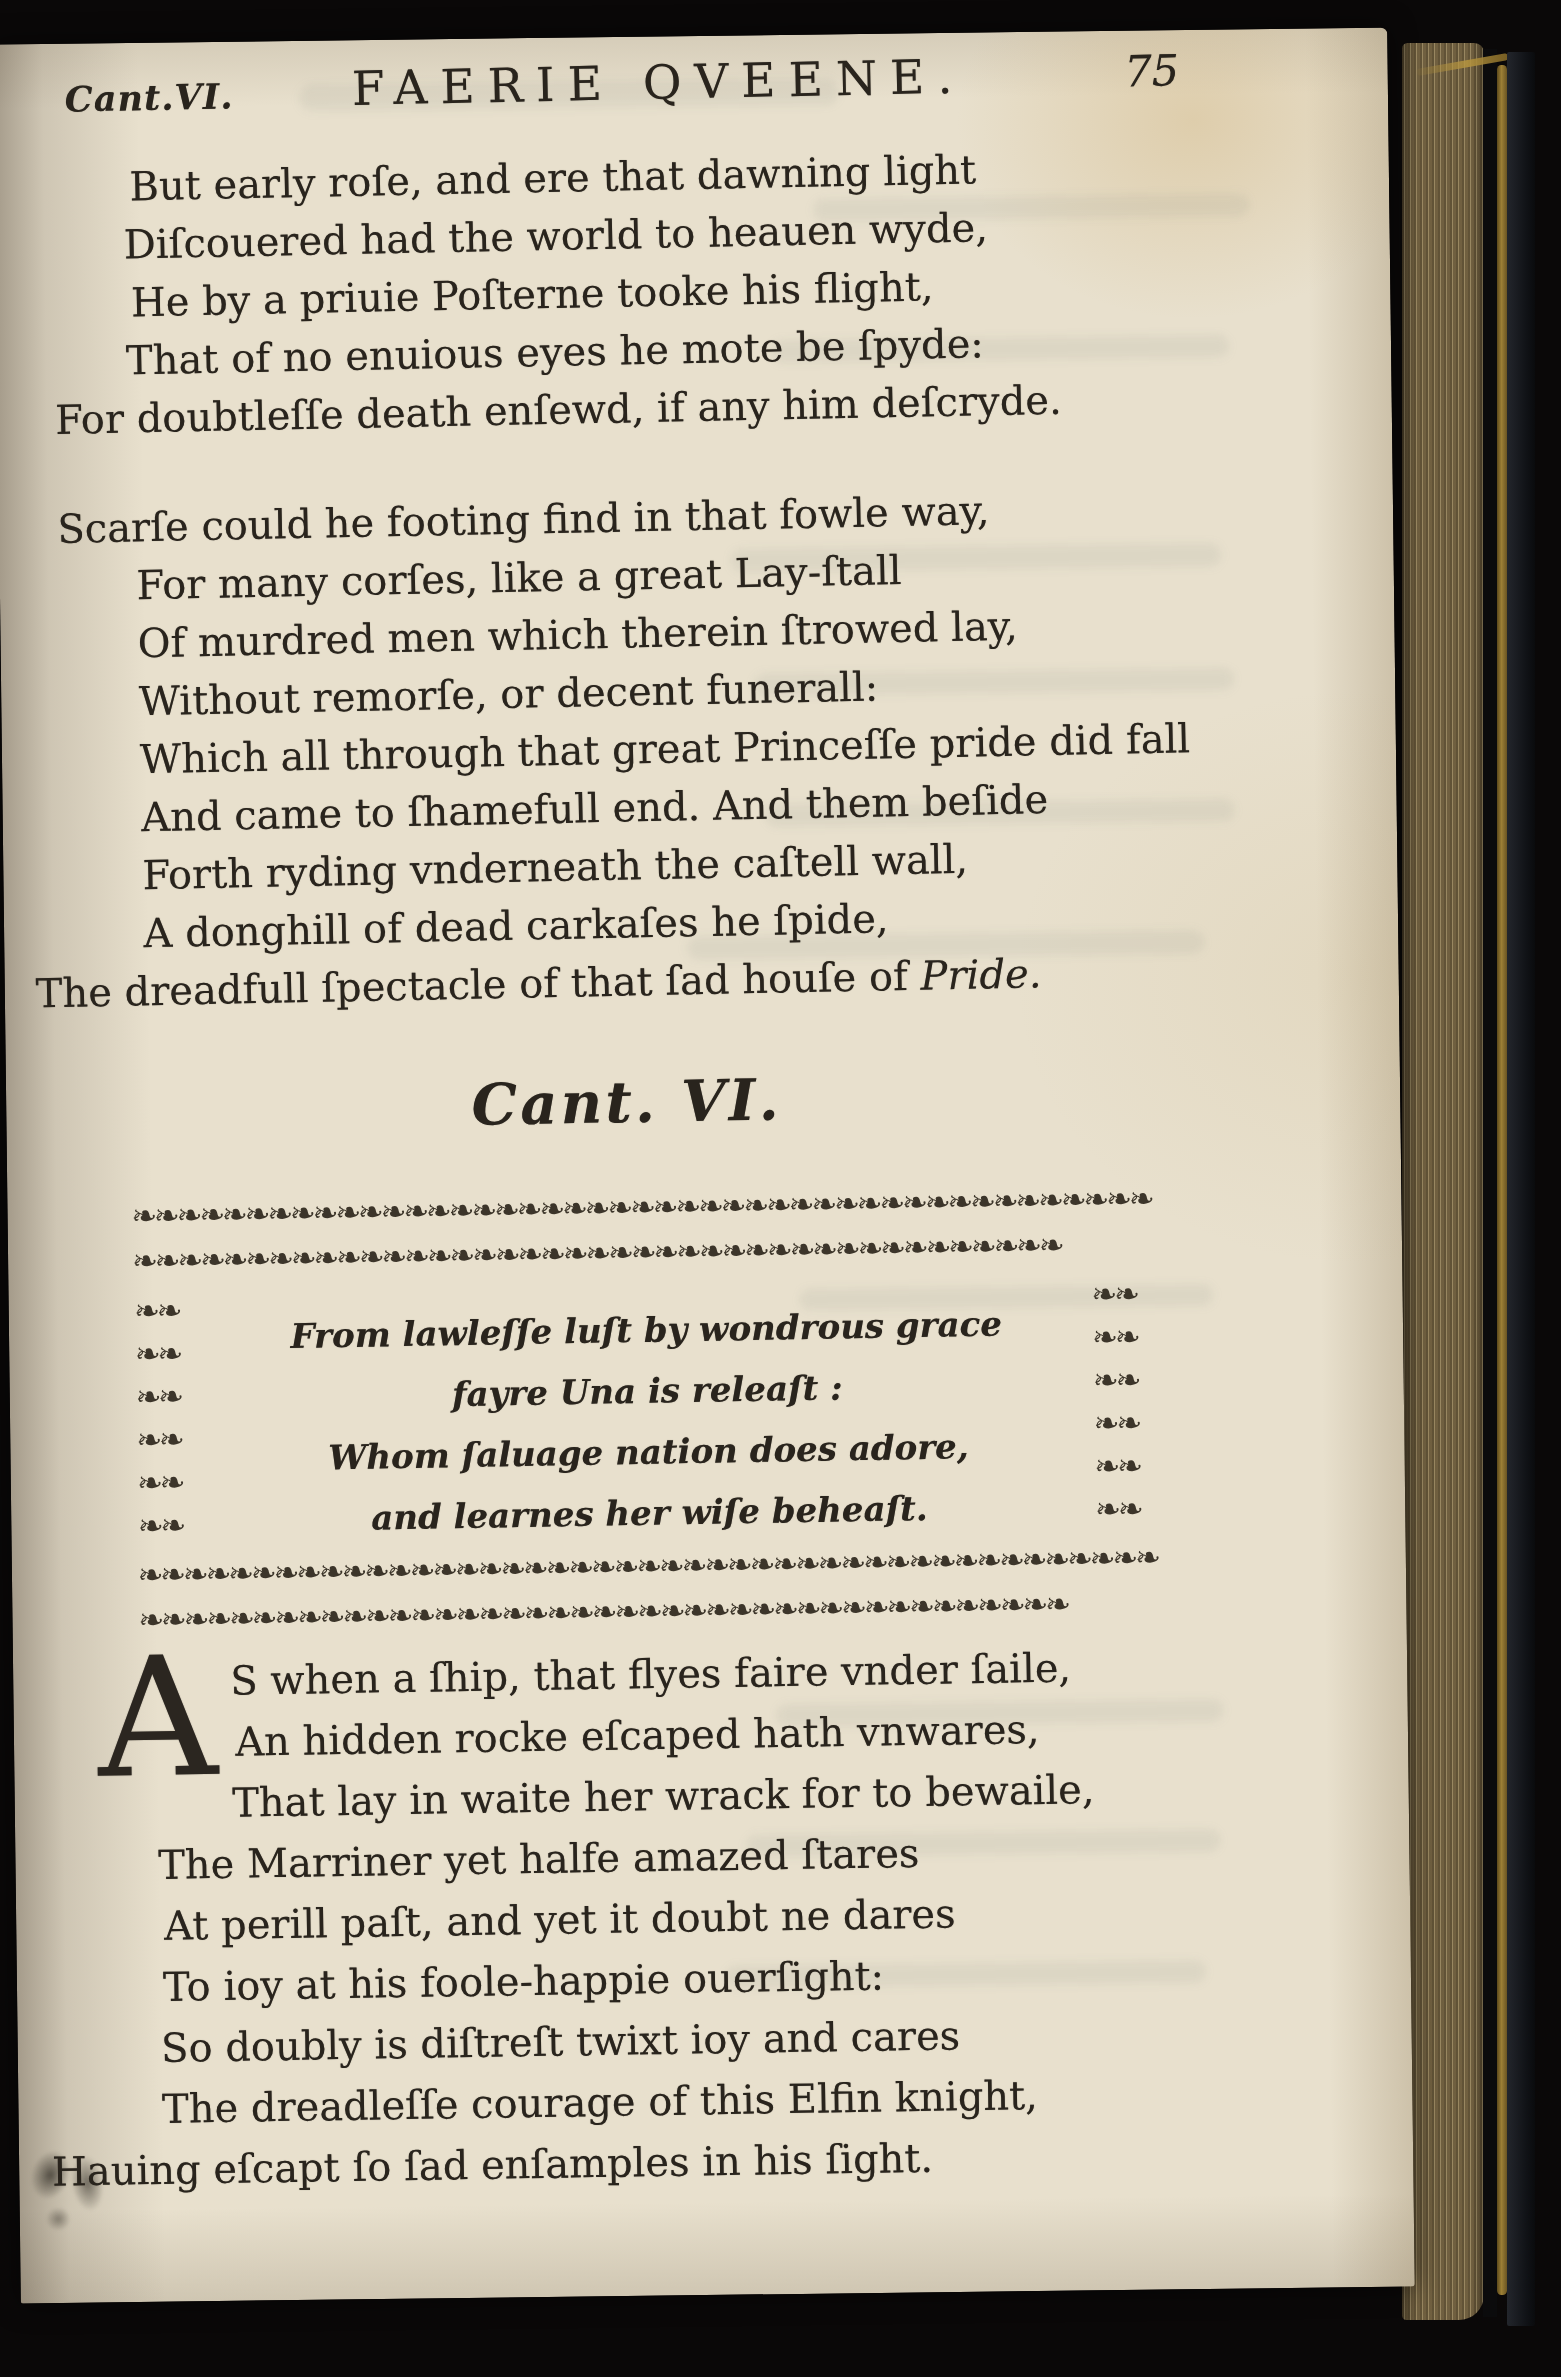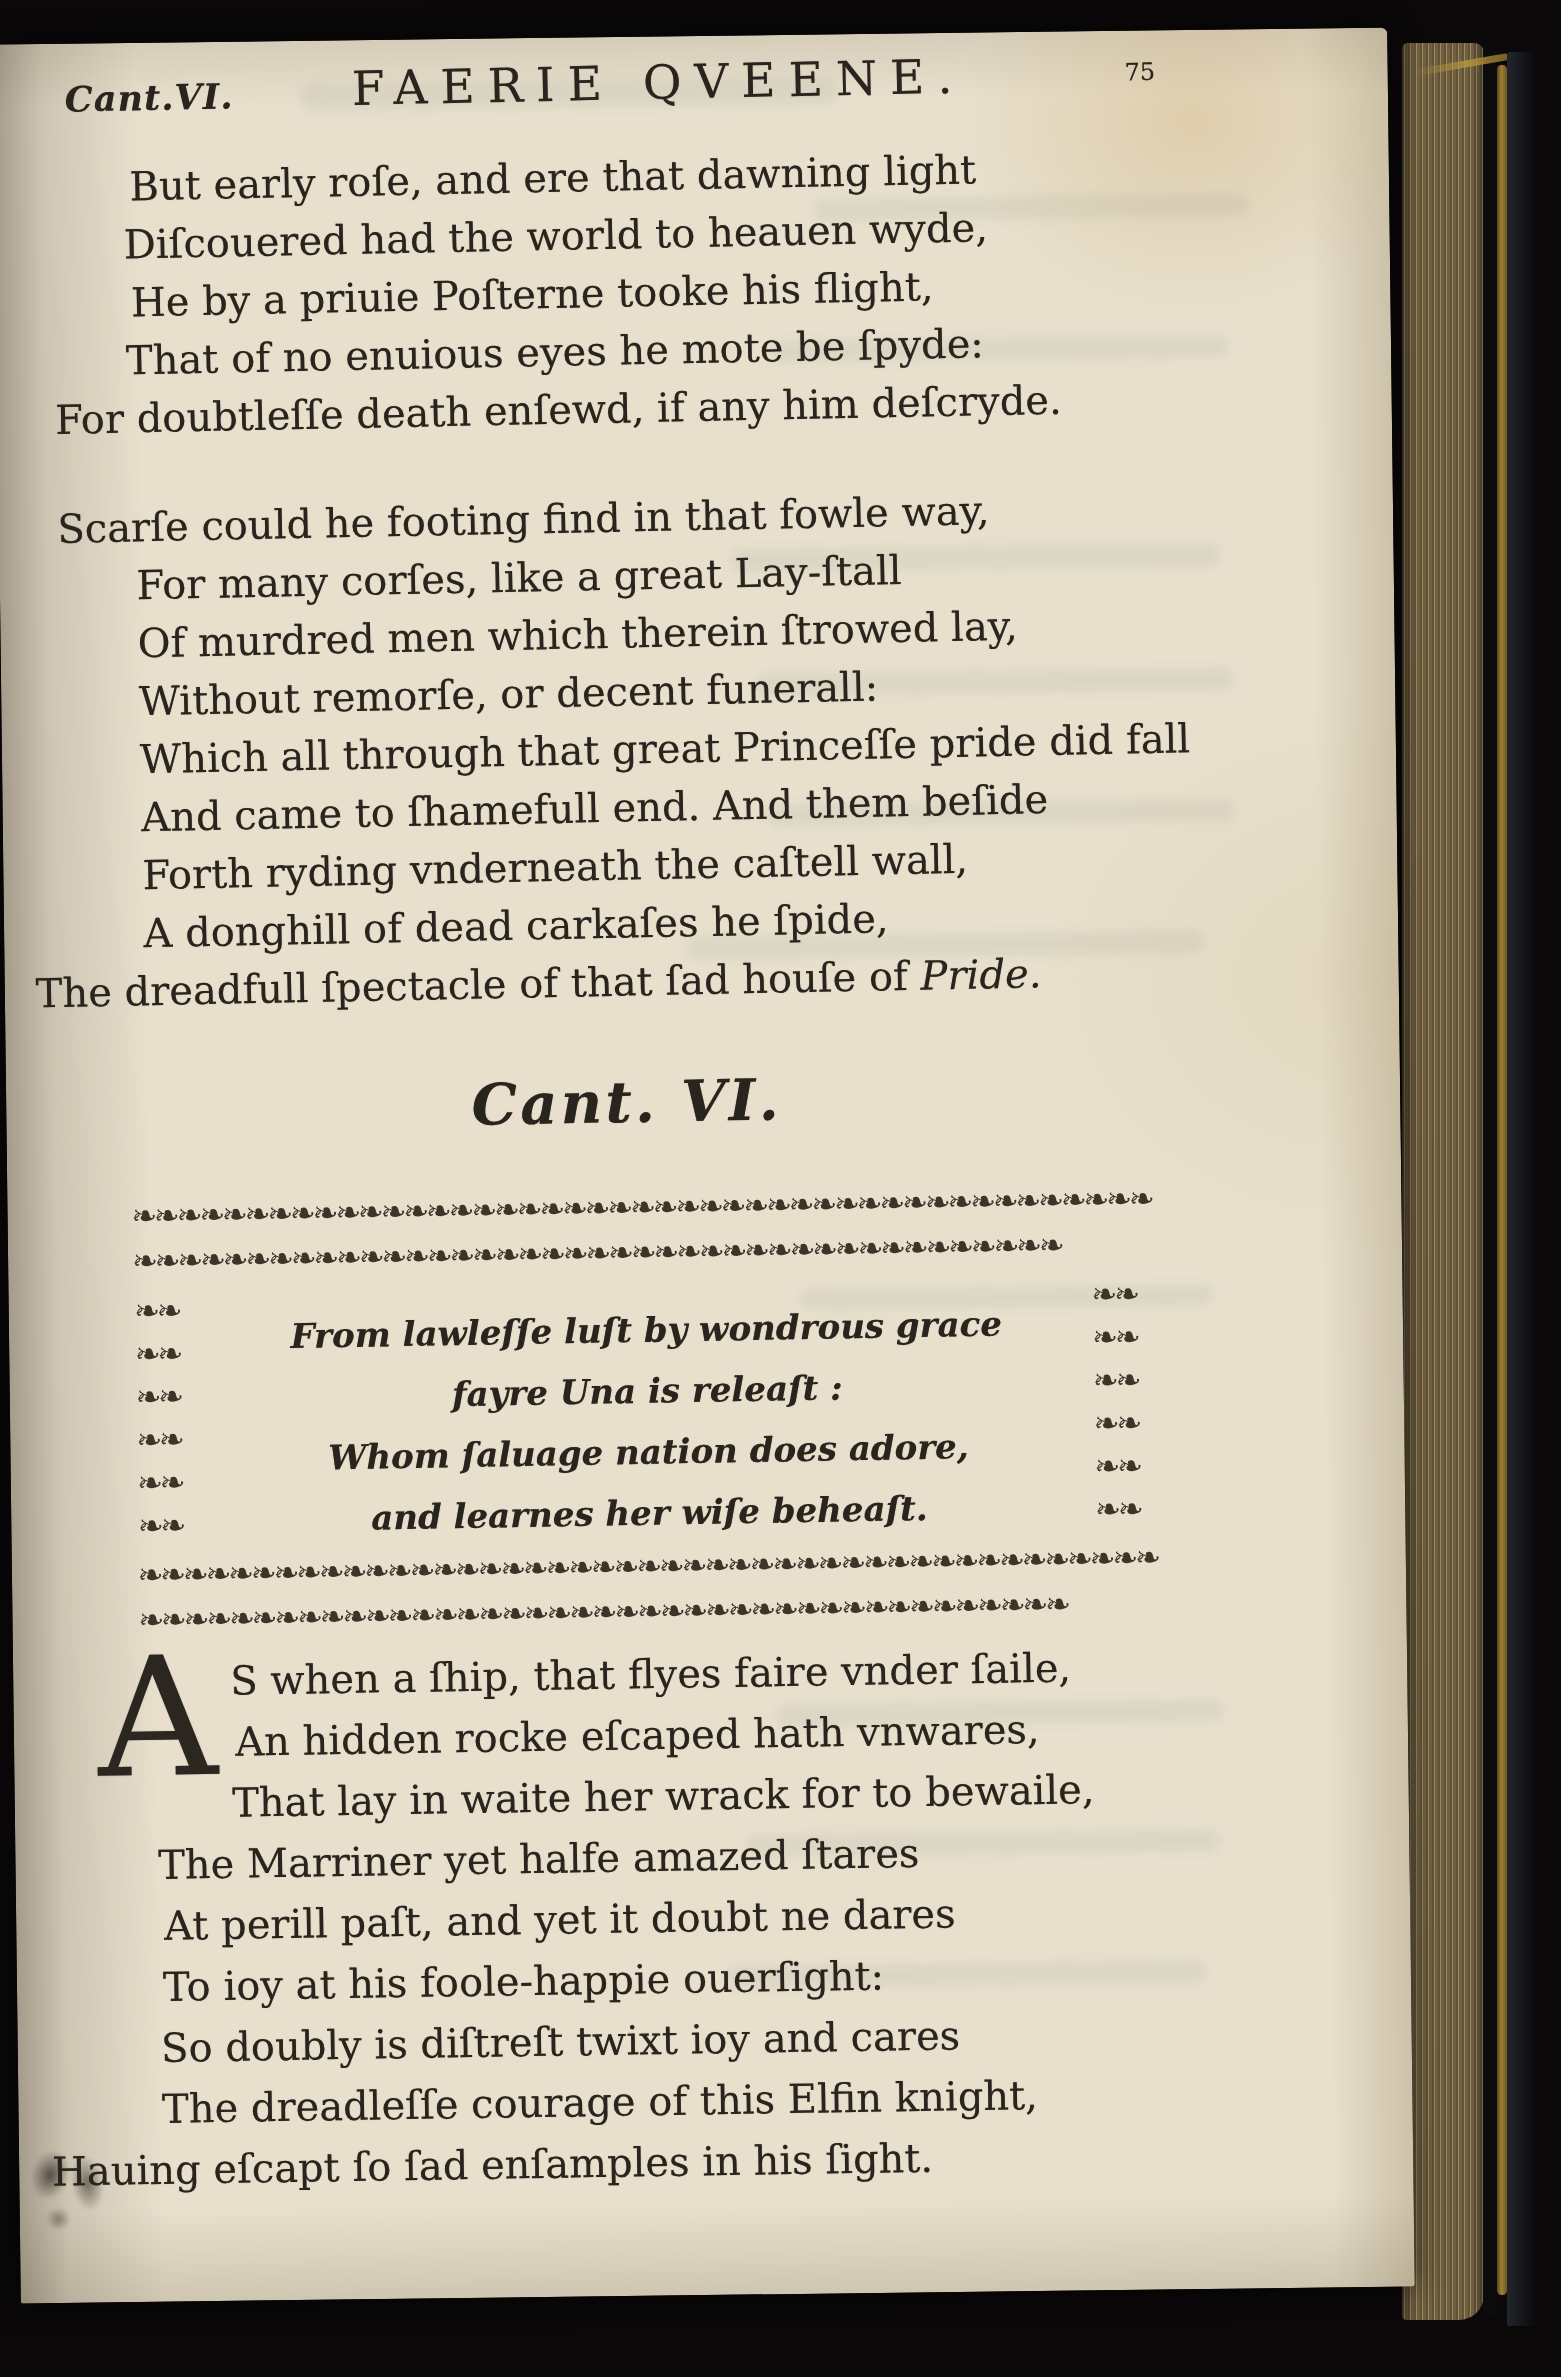--- a/index.html
+++ b/index.html
@@ -56,21 +56,21 @@
   .band{position:absolute;left:0;top:0;width:100%;height:100%;}
   .band.upper{transform:rotate(-0.45deg);transform-origin:14% 20%;}
   .band.mid{transform:rotate(-0.3deg);transform-origin:20% 55%;}
   .band.lower{transform:rotate(-0.2deg);transform-origin:15% 85%;}
 
   .ink{color:#29241d;text-shadow:0 0 0.8px rgba(41,36,29,.55);}
 
   
   .hdr-left{position:absolute;left:74px;top:34px;font-style:italic;font-size:35px;font-weight:bold;letter-spacing:1.1px;white-space:nowrap;}
   .hdr-center{position:absolute;left:0;top:22px;width:1336px;text-align:center;font-size:47px;letter-spacing:13px;white-space:nowrap;}
-  .hdr-right{position:absolute;left:1134px;top:35px;font-size:24px;}
+  .hdr-right{position:absolute;left:1134px;top:23px;font-size:43px;font-style:italic;}
 
   
   .stanza{position:absolute;left:0;white-space:nowrap;}
   .stanza .vl{font-size:40px;line-height:58px;white-space:nowrap;}
   #stanza1{top:114px;}
   #stanza2{top:455px;}
   #stanza3{top:1609px;}
   #stanza3 .vl{font-size:40px;line-height:61px;}
   .it{font-style:italic;}
 

